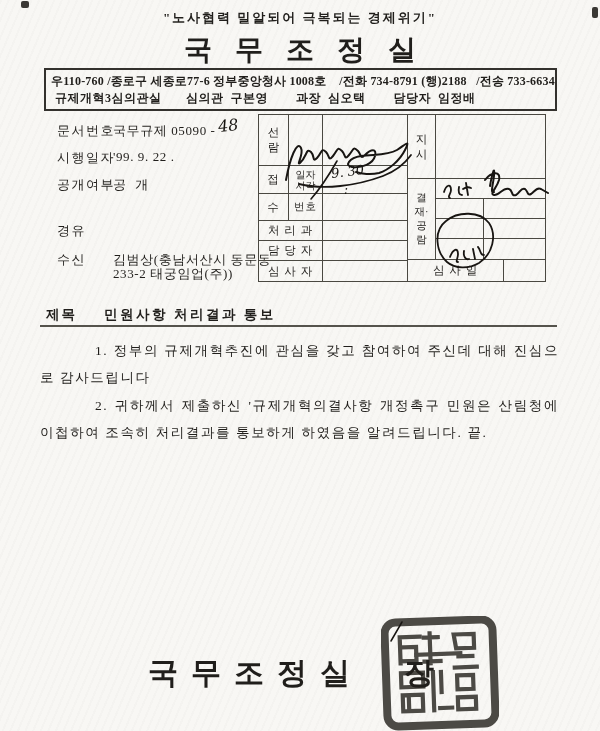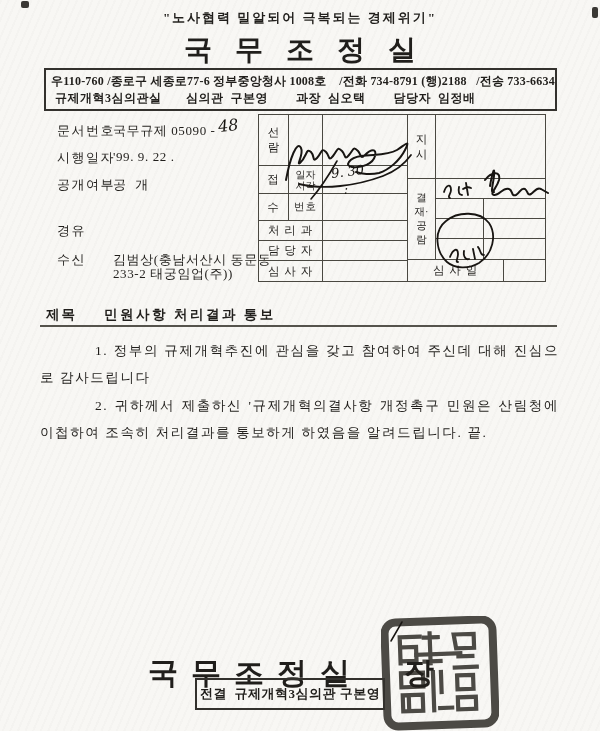--- a/index.html
+++ b/index.html
@@ -115,21 +115,20 @@
 
   <div class="abs subject-label">제목</div>
   <div class="abs subject-value">민원사항 처리결과 통보</div>
   <div class="abs subject-rule"></div>
 
   <div class="abs para p1">1. 정부의 규제개혁추진에 관심을 갖고 참여하여 주신데 대해 진심으로 감사드립니다</div>
   <div class="abs para p2">2. 귀하께서 제출하신 '규제개혁의결사항 개정촉구 민원은 산림청에 이첩하여 조속히 처리결과를 통보하게 하였음을 알려드립니다. 끝.</div>
 
   <div class="abs signer signer-main">국무조정실</div>
   <div class="abs signer signer-last">장</div>
-  <div class="abs approval-box">전결  규제개혁3심의관 구본영</div>
 
   <svg class="abs seal" width="118" height="116" viewBox="0 0 118 116">
     <g transform="rotate(-2 59 58)" stroke="#35332e" fill="none" opacity="0.88">
       <rect x="5" y="5" width="108" height="104" rx="11" stroke-width="8"></rect>
       <g stroke-width="4.2" stroke-linecap="square">
         <path d="M20,20 h20 m-20,0 v26 m4,-16 h12 v14 h-14"></path>
         <path d="M50,17 v30 m-6,-26 h14 m-14,24 h16"></path>
         <path d="M74,19 h20 v14 h-18 z m4,22 h14"></path>
         <path d="M20,56 h22 v14 h-22 z"></path>
         <path d="M21,78 h20 v16 h-20 z m6,4 v8"></path>

